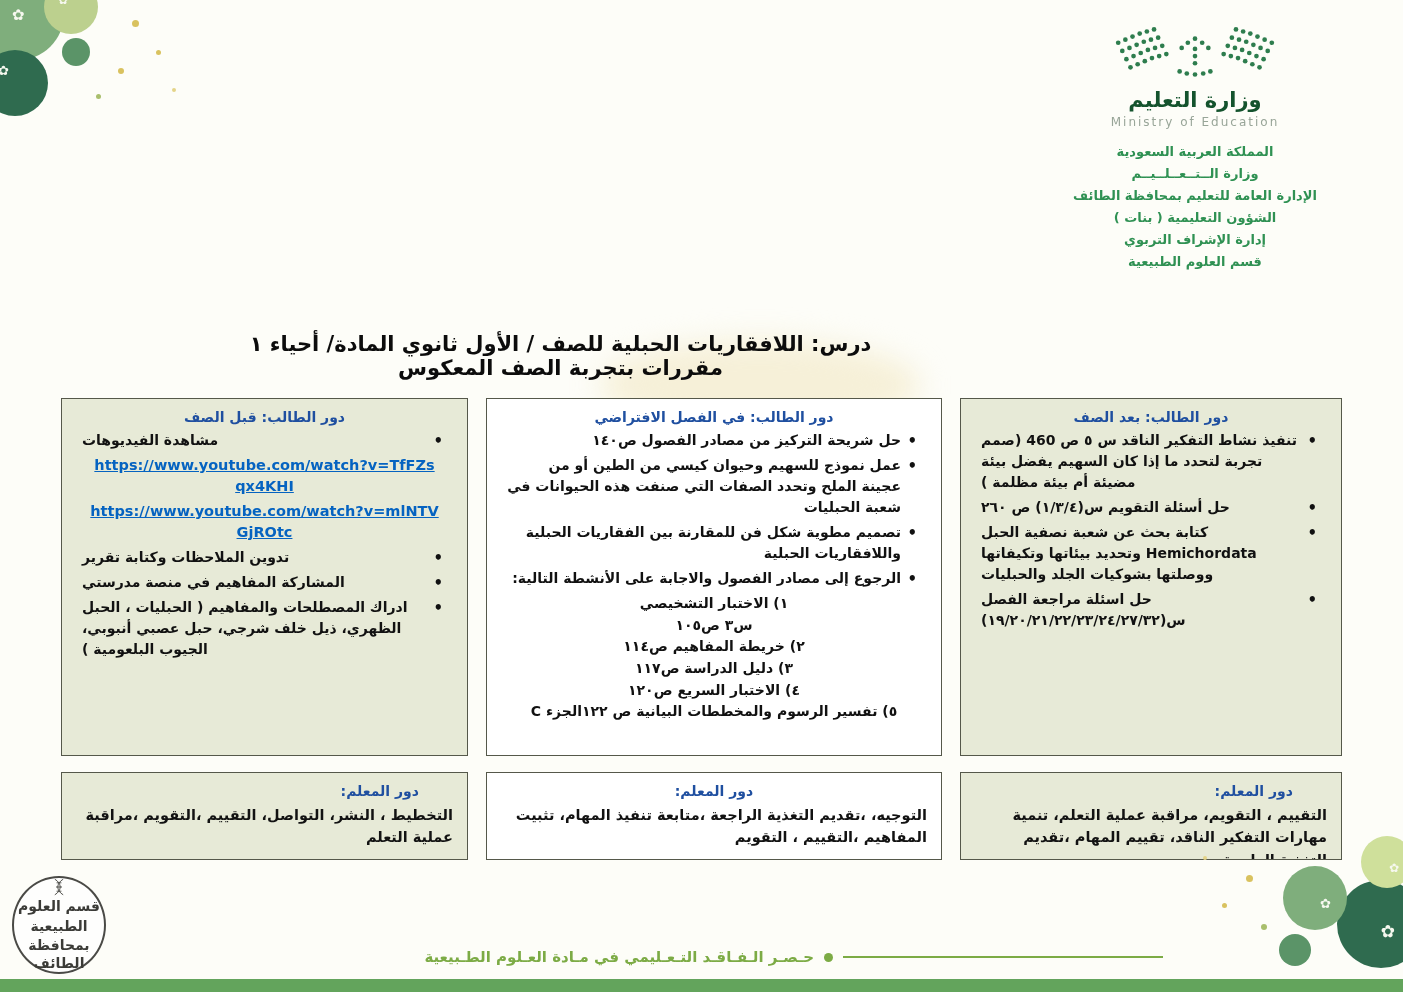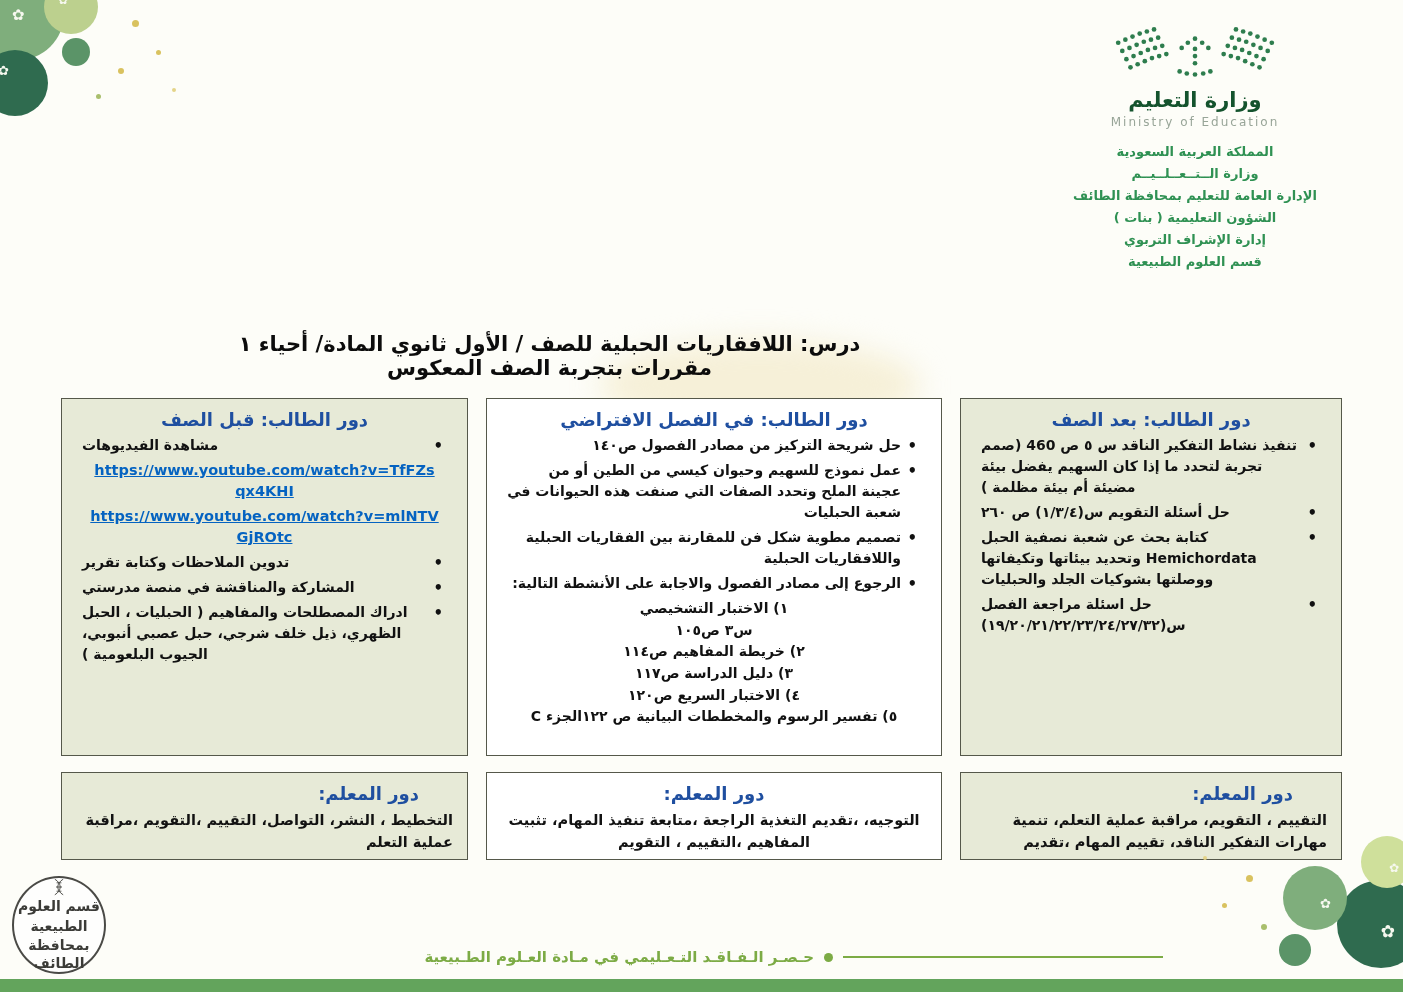--- a/index.html
+++ b/index.html
@@ -19,40 +19,40 @@
   .blob{ position:absolute; background:#f6f0d8; filter:blur(14px); border-radius:50%; z-index:0; }
 
   
   .ministry{ position:absolute; top:26px; right:58px; width:300px; text-align:center; z-index:2; }
   .moe-ar{ font-size:21px; font-weight:bold; color:#14532d; margin-top:4px; }
   .moe-en{ font-size:12px; letter-spacing:2px; color:#98a598; margin:3px 0 12px; }
   .moe-line{ font-size:13px; font-weight:bold; color:#2f9153; line-height:1.7; }
 
   
   .title{
-    position:absolute; top:332px; left:237px; width:625px; z-index:2;
+    position:absolute; top:332px; left:248px; width:625px; z-index:2;
     text-align:center; font-size:21px; font-weight:bold; color:#0c0c0c;
   }
 
   
   .grid{
     position:absolute; top:398px; left:60px; right:61px; z-index:2;
     display:flex; gap:18px; align-items:flex-start;
   }
   .col{ display:flex; flex-direction:column; gap:16px; }
   .col-after{ width:382px; } .col-virtual{ width:456px; } .col-before{ width:407px; }
   .box{ border:1px solid #55584a; padding:10px 14px; width:100%; overflow:hidden; }
   .box.green{ background:#e7ead7; }
   .box.white{ background:#ffffff; }
   .box.tall{ height:358px; }
   .box.short{ height:88px; }
-  .bhdr{ color:#1f4fa0; font-weight:bold; font-size:18px; text-align:center; margin-bottom:5px; }
+  .bhdr{ color:#1f4fa0; font-weight:bold; font-size:14px; text-align:center; margin-bottom:5px; }
   .bhdr.r{ text-align:right; padding-right:34px; }
   .btext{ font-size:14.5px; font-weight:bold; color:#121212; line-height:1.55; text-align:right; }
-  .btext.c{ text-align:center; }
+  .btext.c{ text-align:right; }
 
   ul.blist{ list-style:none; padding:0 26px 0 6px; margin-top:2px; }
   ul.blist li{
     position:relative; font-weight:bold; font-size:14px; line-height:1.5;
     margin-bottom:4px; color:#111;
   }
   ul.blist li::before{ content:"•"; position:absolute; right:-16px; top:0; font-size:15px; color:#111; }
   ul.blist.center li{ text-align:left; }
   ul.blist.rightalign li{ text-align:right; }
 
@@ -232,21 +232,21 @@
     <div class="col col-before">
       <div class="box green tall">
         <div class="bhdr">دور الطالب: قبل الصف</div>
         <ul class="blist center">
           <li>مشاهدة الفيديوهات</li>
         </ul>
         <a class="ylink">https://www.youtube.com/watch?v=TfFZsqx4KHI</a>
         <a class="ylink">https://www.youtube.com/watch?v=mlNTVGjROtc</a>
         <ul class="blist center">
           <li>تدوين الملاحظات وكتابة تقرير</li>
-          <li>المشاركة والمناقشة في منصة مدرستي</li>
+          <li>المشاركة المفاهيم في منصة مدرستي</li>
           <li>ادراك المصطلحات والمفاهيم ( الحبليات ، الحبل الظهري، ذيل خلف شرجي، حبل عصبي أنبوبي، الجيوب البلعومية )</li>
         </ul>
       </div>
       <div class="box green short">
         <div class="bhdr r">دور المعلم:</div>
         <div class="btext">التخطيط ، النشر، التواصل، التقييم ،التقويم ،مراقبة عملية التعلم</div>
       </div>
     </div>
 
   </div>

